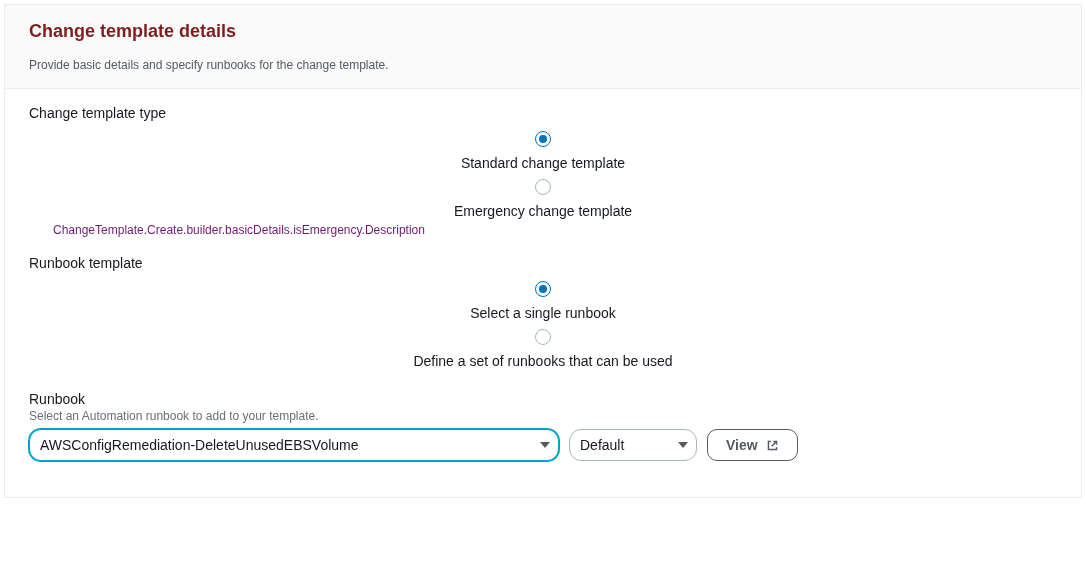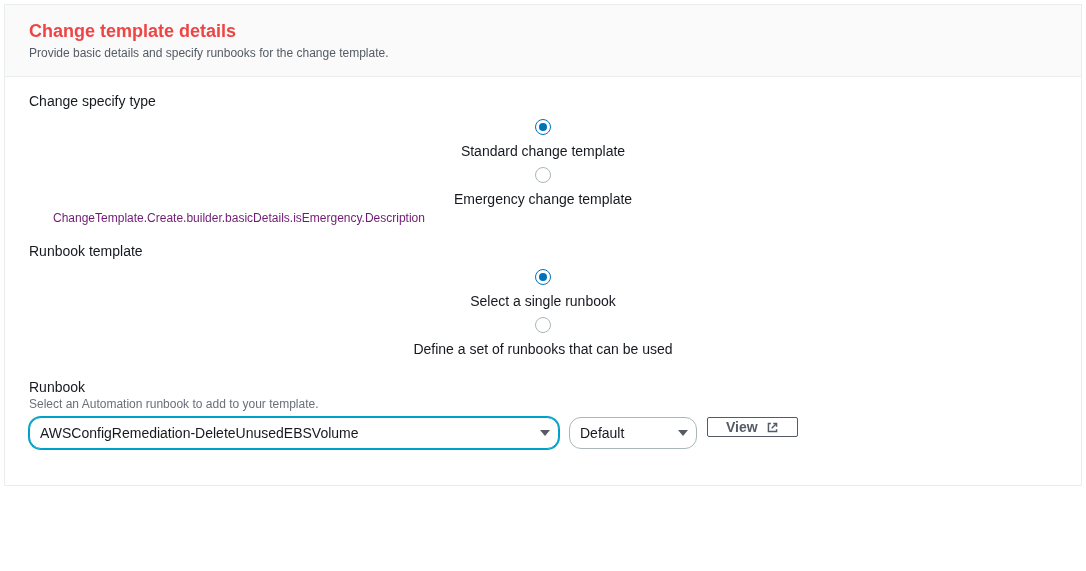--- a/index.html
+++ b/index.html
@@ -17,22 +17,22 @@
       background: #ffffff;
     }
     .panel-header {
       background: #fafafa;
       padding: 16px 24px;
       border-bottom: 1px solid #eaeded;
     }
     .panel-header h1 {
       font-size: 18px;
       font-weight: 700;
-      color: #ef4444;
-      margin-bottom: 4px;
+      color: #7f1d1d;
+      margin-bottom: 16px;
     }
     .panel-header .subtitle {
       font-size: 12px;
       color: #545b64;
     }
     .panel-body {
       padding: 16px 24px 20px 24px;
     }
     .field-group {
       margin-bottom: 18px;
@@ -129,22 +129,22 @@
     .select.secondary { width: 128px; }
     .caret {
       width: 0; height: 0;
       border-left: 5px solid transparent;
       border-right: 5px solid transparent;
       border-top: 6px solid #545b64;
       margin-left: 8px;
     }
     .btn {
       border: 1px solid #545b64;
-      border-radius: 2px;
-      height: 20px;
+      border-radius: 10px;
+      height: 32px;
       padding: 0 18px;
       display: inline-flex;
       align-items: center;
       gap: 8px;
       font-size: 14px;
       font-weight: 700;
       color: #545b64;
       background: #fff;
       cursor: pointer;
     }
@@ -162,21 +162,21 @@
 
   <div class="panel-header">
     <h1>Change template details</h1>
     <div class="subtitle">Provide basic details and specify runbooks for the change template.</div>
   </div>
 
   <div class="panel-body">
 
 
     <div class="field-group">
-      <div class="field-label" style="margin-bottom:6px">Change specify type</div>
+      <div class="field-label" style="margin-bottom:6px">Change template type</div>
 
       <div class="radio-row">
         <span class="radio selected"></span>
         <span class="radio-label">Standard change template</span>
       </div>
 
       <div class="radio-row">
         <span class="radio"></span>
         <span class="radio-label">Emergency change template</span>
       </div>

